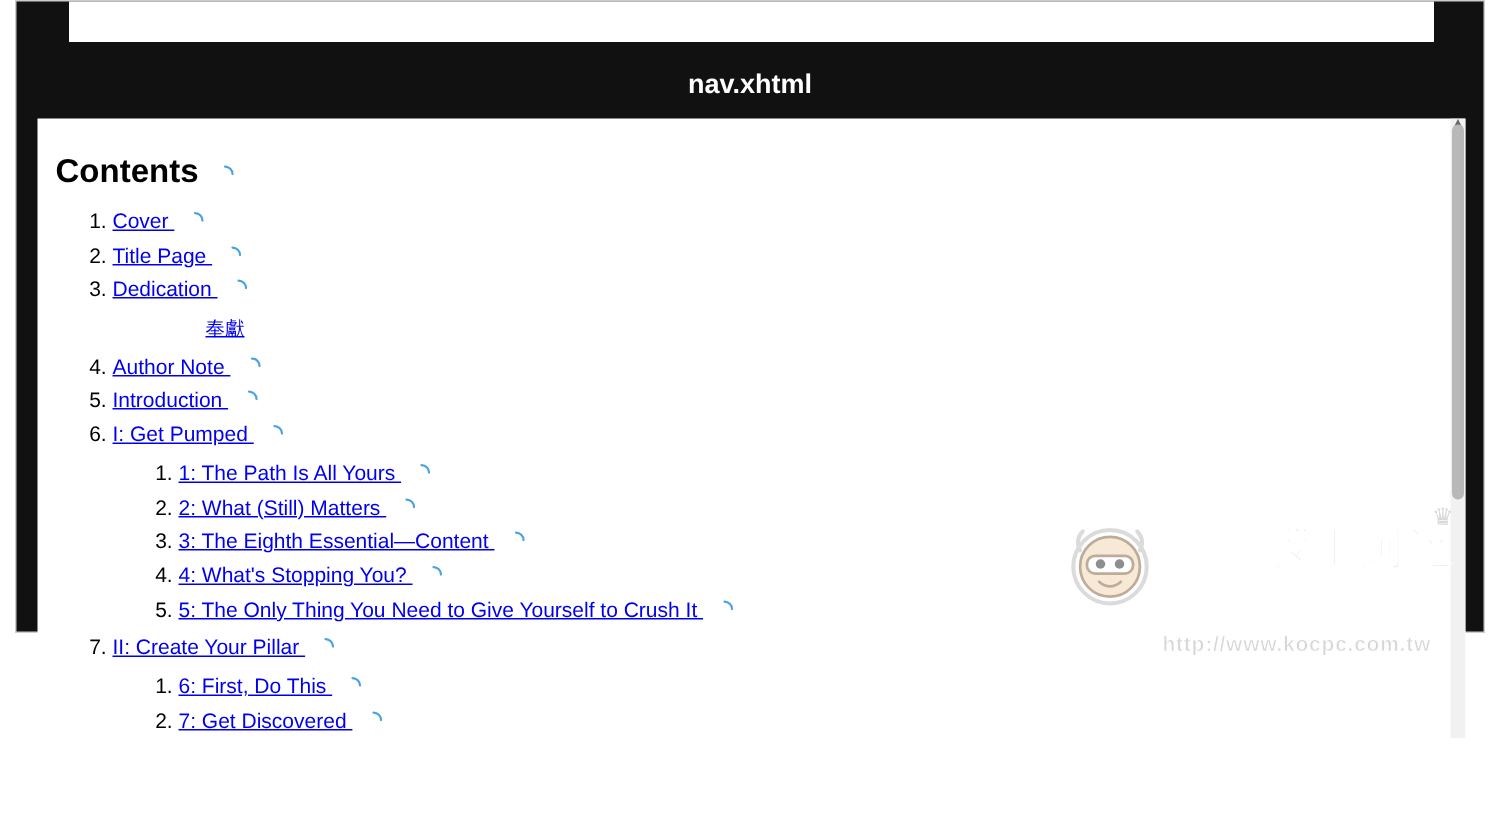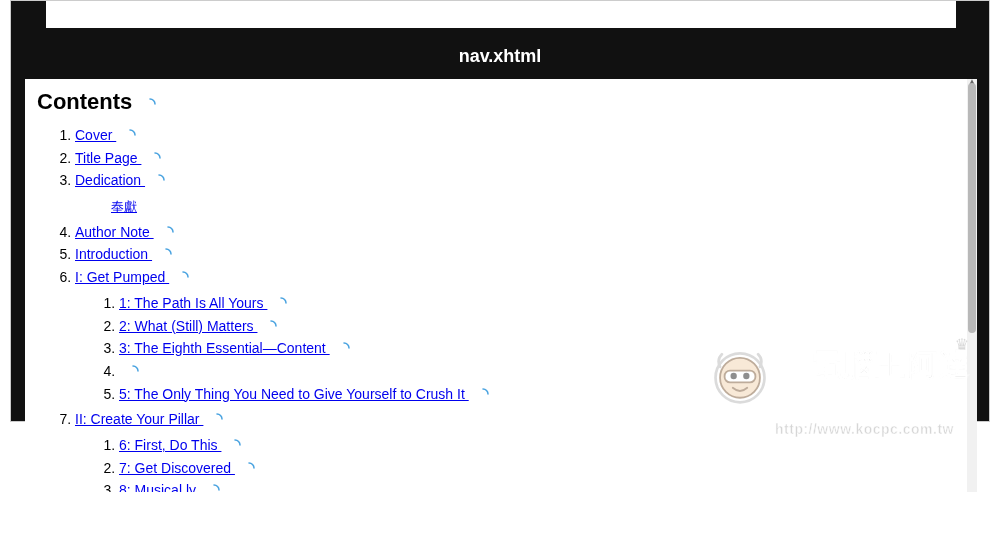--- a/index.html
+++ b/index.html
@@ -41,38 +41,38 @@
     position: absolute;
     top: 78px; left: 14px;
     width: 952px; height: 413px;
     background: #fff;
     overflow: hidden;
   }
   .scroll-area {
     position: absolute;
     top: 0; left: 0; right: 10px; bottom: 0;
     overflow: hidden;
-    padding: 8px 10px 0 12px;
+    padding: 20px 10px 0 12px;
     font-size: 14px;
   }
   .heading {
     font-size: 22px;
     font-weight: 700;
     margin: 2px 0 6px 0;
     display: inline-block;
   }
   ol { margin: 4px 0; padding-left: 38px; }
   ol ol { padding-left: 44px; }
   li { margin: 1px 0; line-height: 1.55; }
   a.toc-link {
     color: #0000ee;
     text-decoration: underline;
   }
   .sublink-block { margin: 4px 0 4px 36px; }
-  .sublink-block a { color: #0000ee; text-decoration: underline; font-size: 13px; }
+  .sublink-block a { color: #0000ee; text-decoration: underline; font-size: 13px; margin-left: 26px; }
   
   .spin {
     display: inline-block;
     width: 12px; height: 12px;
     margin-left: 8px;
     vertical-align: -1px;
   }
   .spin svg { width: 12px; height: 12px; display: block; }
   
   .scrollbar-track {
@@ -178,21 +178,21 @@
               </svg></span><ol>
               <li><a href="#" class="toc-link">1: The Path Is All Yours&nbsp;</a><span class="spin"><svg viewBox="0 0 24 24">
                     <path d="M12 2 A10 10 0 0 1 22 12" fill="none" stroke="#4aa3e0" stroke-width="3" stroke-linecap="round"></path>
                   </svg></span></li>
               <li><a href="#" class="toc-link">2: What (Still) Matters&nbsp;</a><span class="spin"><svg viewBox="0 0 24 24">
                     <path d="M12 2 A10 10 0 0 1 22 12" fill="none" stroke="#4aa3e0" stroke-width="3" stroke-linecap="round"></path>
                   </svg></span></li>
               <li><a href="#" class="toc-link">3: The Eighth Essential—Content&nbsp;</a><span class="spin"><svg viewBox="0 0 24 24">
                     <path d="M12 2 A10 10 0 0 1 22 12" fill="none" stroke="#4aa3e0" stroke-width="3" stroke-linecap="round"></path>
                   </svg></span></li>
-              <li><span class="spin"><svg viewBox="0 0 24 24">
+              <li><a href="#" class="toc-link">4: What's Stopping You?&nbsp;</a><span class="spin"><svg viewBox="0 0 24 24">
                     <path d="M12 2 A10 10 0 0 1 22 12" fill="none" stroke="#4aa3e0" stroke-width="3" stroke-linecap="round"></path>
                   </svg></span></li>
               <li><a href="#" class="toc-link">5: The Only Thing You Need to Give Yourself to Crush It&nbsp;</a><span class="spin"><svg viewBox="0 0 24 24">
                     <path d="M12 2 A10 10 0 0 1 22 12" fill="none" stroke="#4aa3e0" stroke-width="3" stroke-linecap="round"></path>
                   </svg></span></li>
             </ol></li>
           <li><a href="#" class="toc-link">II: Create Your Pillar&nbsp;</a><span class="spin"><svg viewBox="0 0 24 24">
                 <path d="M12 2 A10 10 0 0 1 22 12" fill="none" stroke="#4aa3e0" stroke-width="3" stroke-linecap="round"></path>
               </svg></span><ol>
               <li><a href="#" class="toc-link">6: First, Do This&nbsp;</a><span class="spin"><svg viewBox="0 0 24 24">

